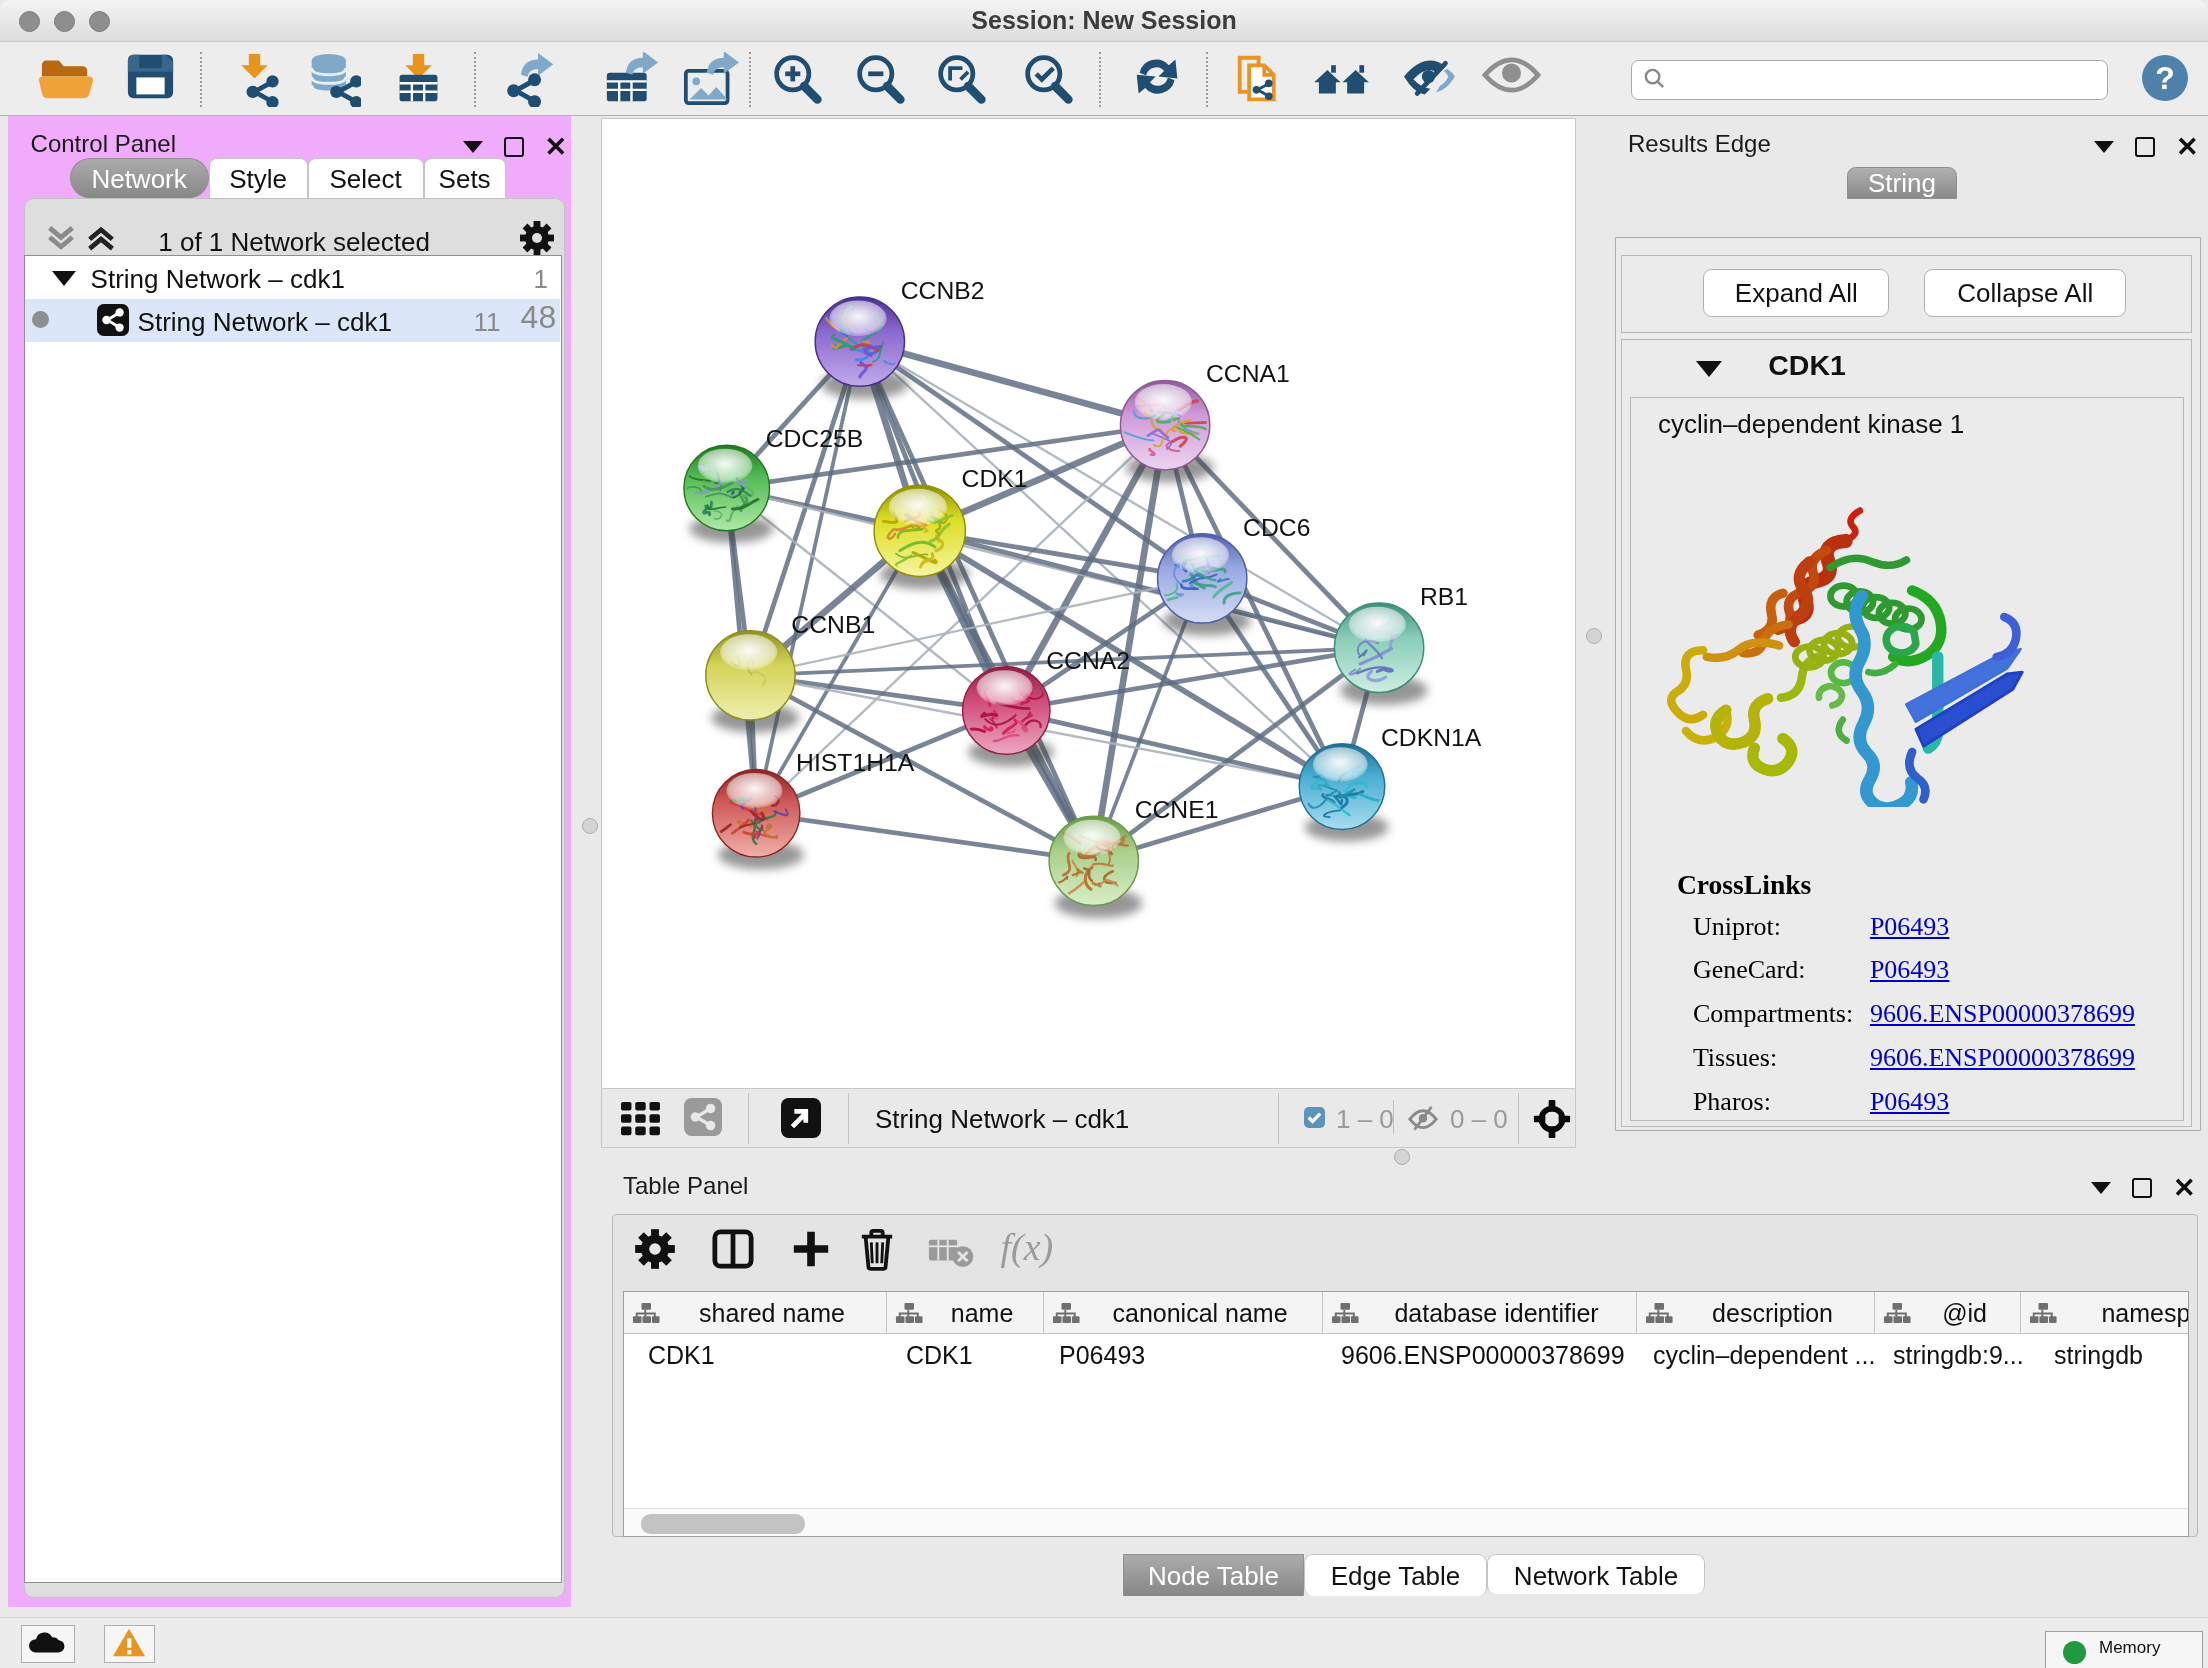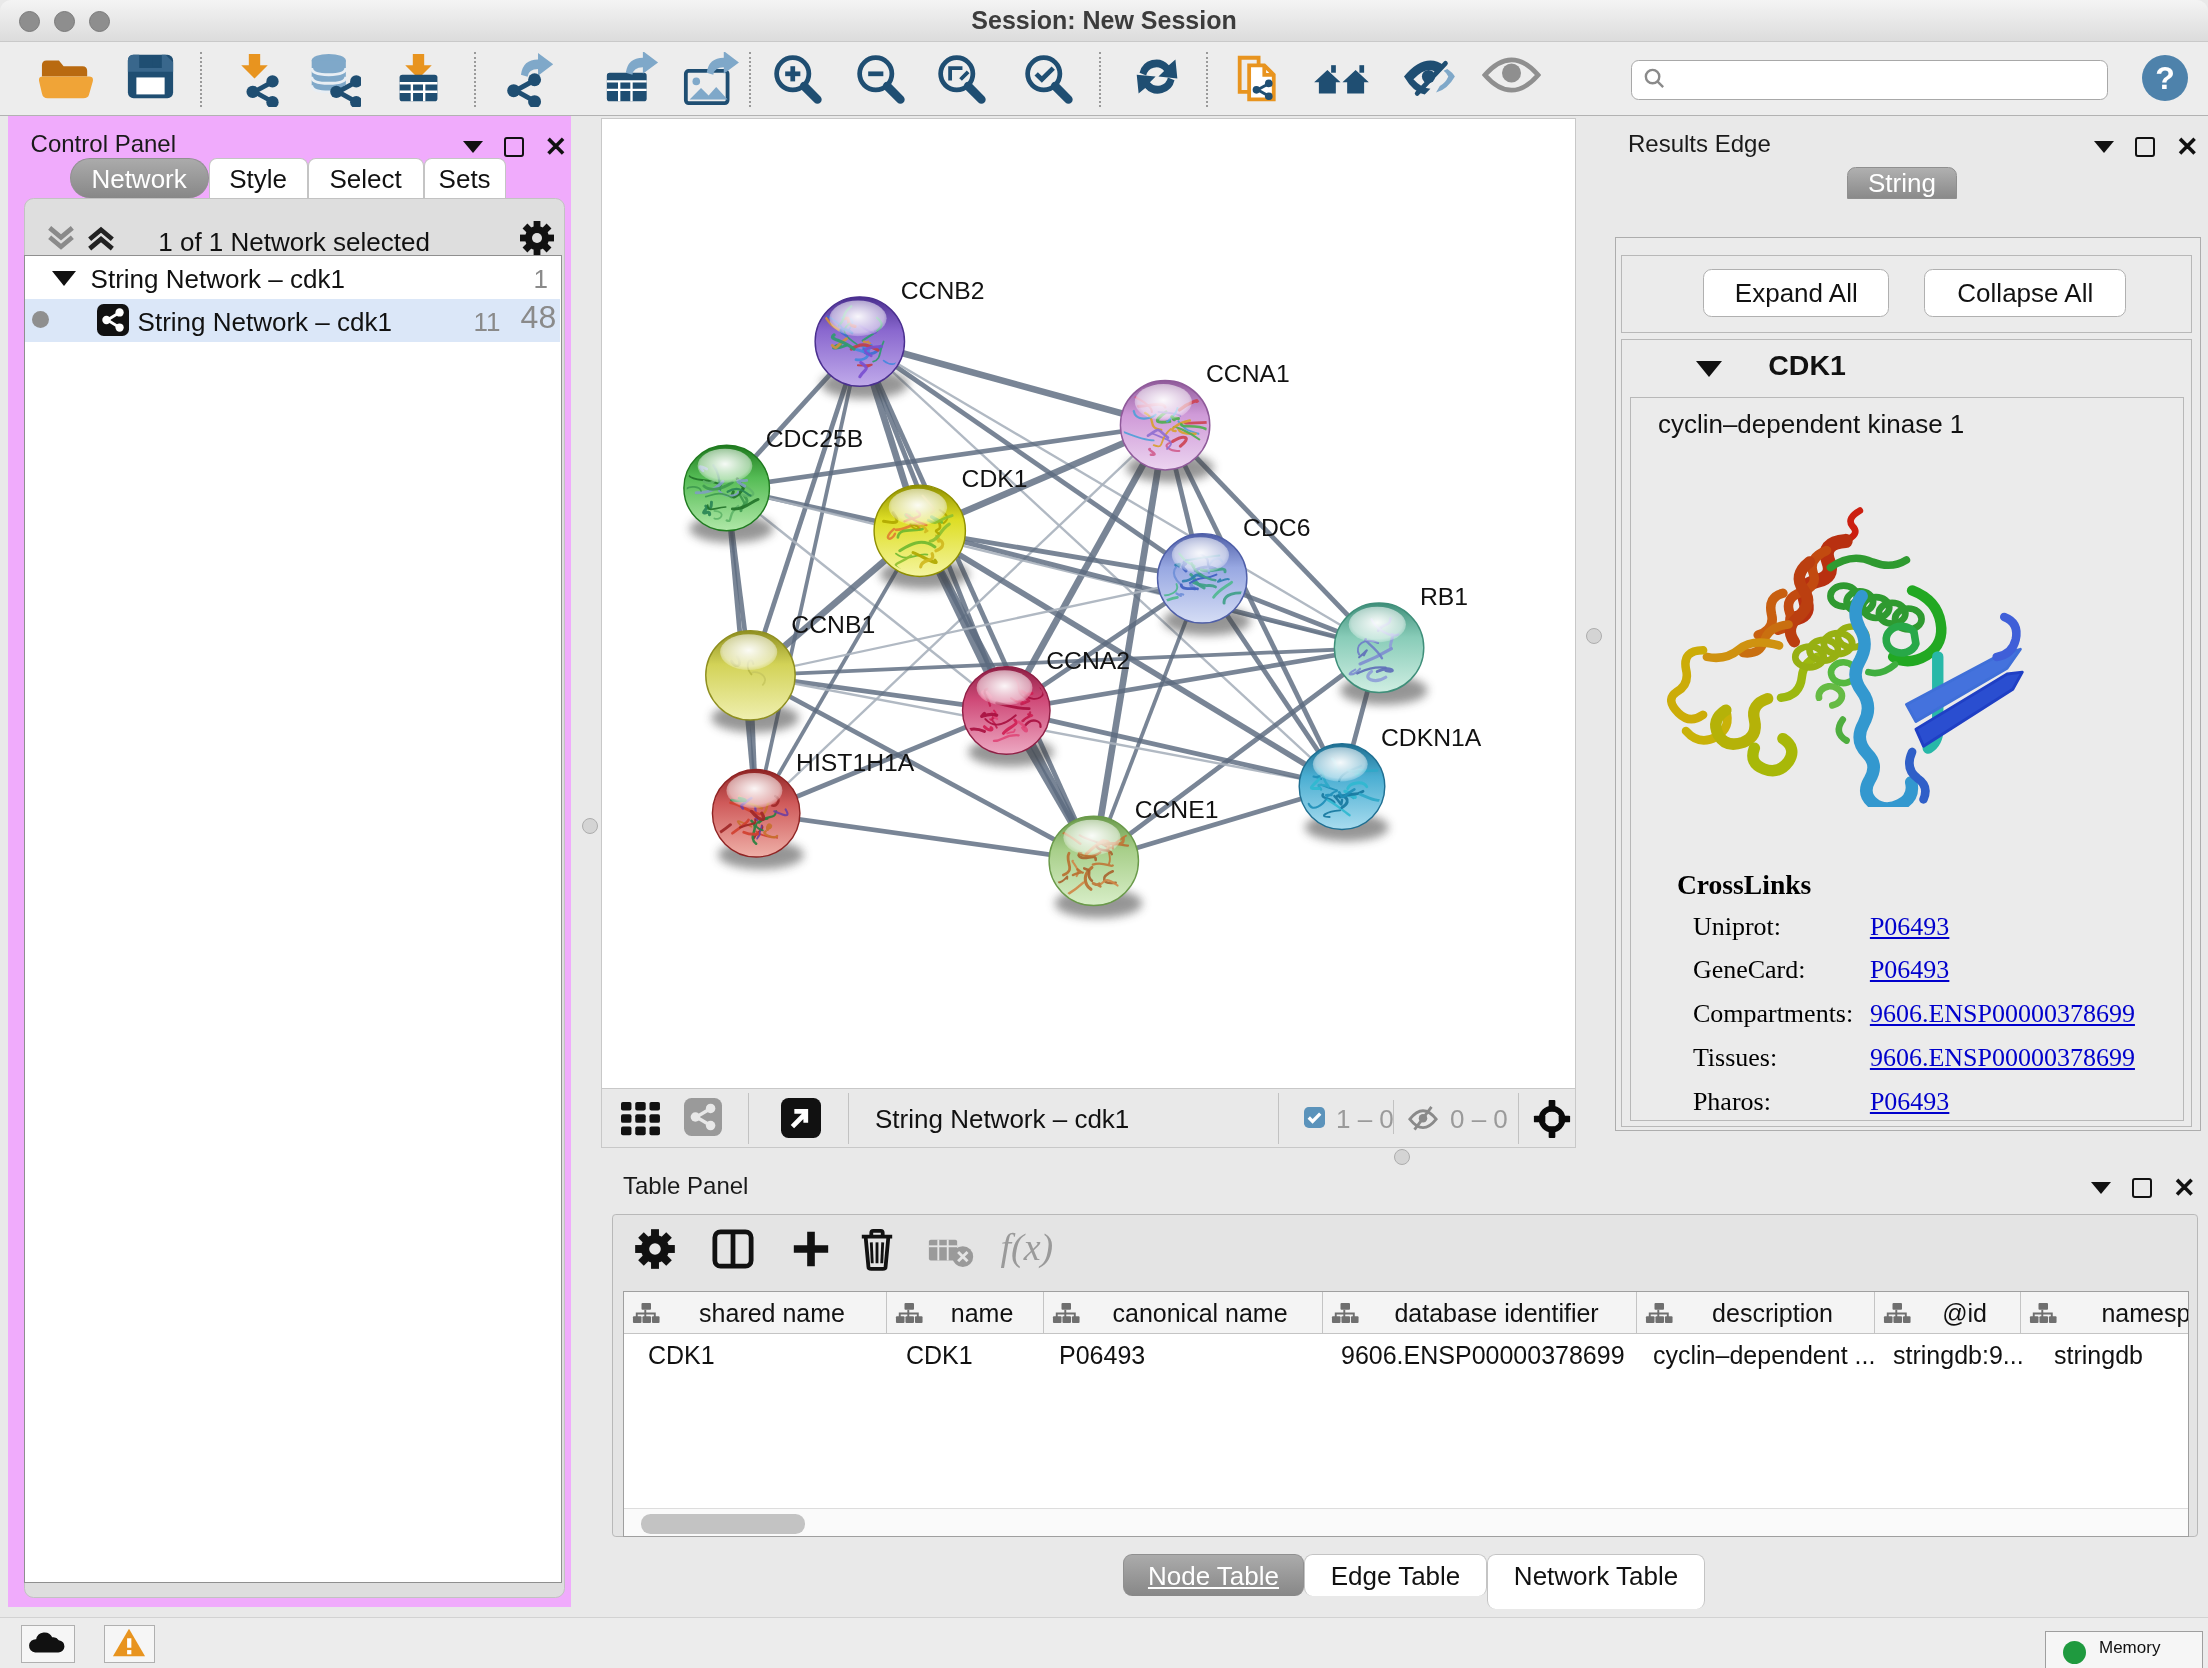--- a/index.html
+++ b/index.html
@@ -953,21 +953,21 @@
 <div class="abs" style="left:1029px;top:6.7px;font-size:25px;color:#111;white-space:nowrap;">cyclin–dependent ...</div>
 <div class="abs" style="left:1269px;top:6.7px;font-size:25px;color:#111;white-space:nowrap;">stringdb:9...</div>
 <div class="abs" style="left:1430px;top:6.7px;font-size:25px;color:#111;white-space:nowrap;">stringdb</div>
 </div>
 <div class="abs" style="left:0;top:216px;width:1564px;height:29.5px;background:#fafafa;border-top:1px solid #ddd;">
           <div class="abs" style="left:17px;top:4.8px;width:164px;height:20px;border-radius:9.5px;background:#c3c3c3;"></div>
         </div>
       </div>
 </div>
 <div class="abs" style="left:522px;top:386px;">
-<div class="tab sel" style="width:181px;height:42px;line-height:42px;border-radius:9px;text-decoration:underline;">Node Table</div><div class="tab" style="width:183px;height:42px;line-height:42px;border-radius:8.6px;">Edge Table</div><div class="tab" style="width:218px;height:55px;line-height:42px;border-radius:8.6px;">Network Table</div>
+<div class="tab sel" style="width:181px;height:42px;line-height:42px;border-radius:1px;">Node Table</div><div class="tab" style="width:183px;height:42px;line-height:42px;border-radius:8.6px;">Edge Table</div><div class="tab" style="width:218px;height:40px;line-height:42px;border-radius:8.6px;">Network Table</div>
 </div>
 </div>
 <div class="abs" style="left:0;top:1617px;width:2208px;height:51px;background:#ececec;border-top:1.9px solid #d2d2d2;">
 <div class="abs" style="left:21px;top:6.7px;width:54px;height:38px;background:#f6f6f6;border:1.9px solid #b0b0b0;">
 <svg width="50" height="34" viewBox="0 0 53 36">
         <path d="M14 28 a7 7 0 0 1 1 -14 a9 9 0 0 1 17 -2 a7 7 0 0 1 7 3 a6 6 0 0 1 -1 13 z" fill="#111"></path>
       </svg></div>
 <div class="abs" style="left:104px;top:6.7px;width:51px;height:38px;background:#f6f6f6;border:1.9px solid #b0b0b0;">
 <svg width="48" height="34" viewBox="0 0 50 36">
         <path d="M25 3 l17 29 h-34 z" fill="#e8941f"></path>

